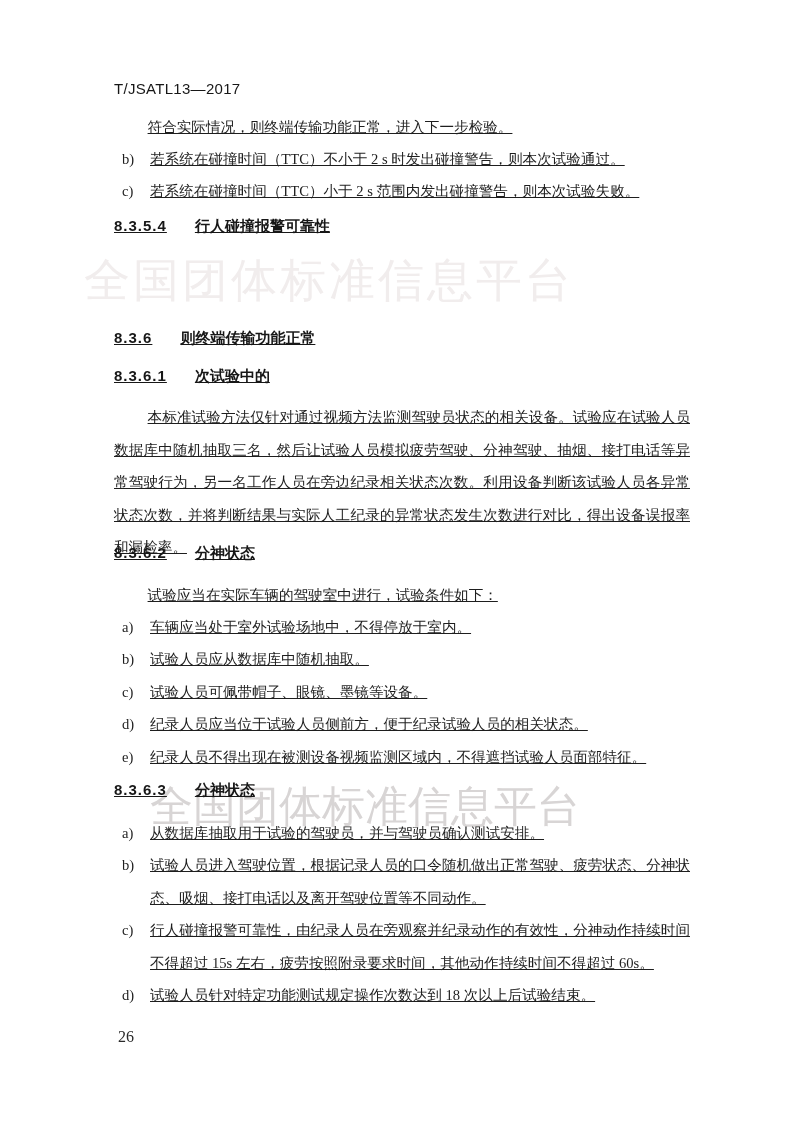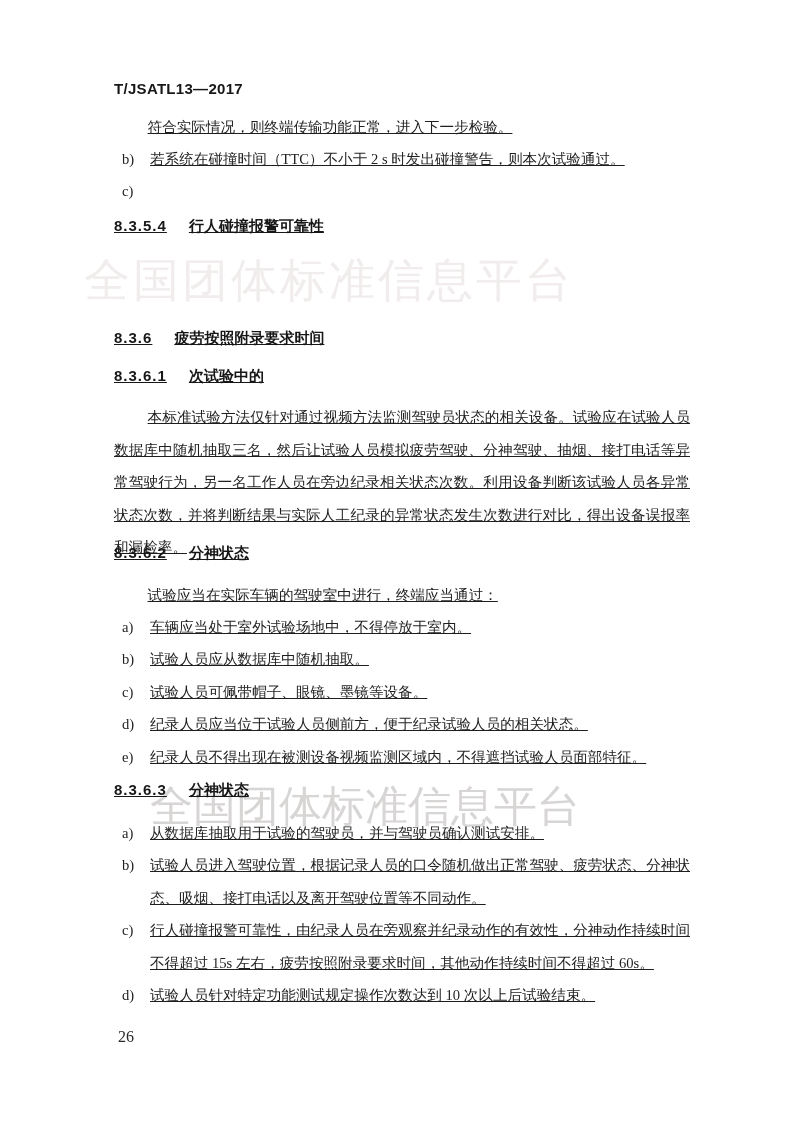--- a/index.html
+++ b/index.html
@@ -34,35 +34,35 @@
     font-size:14.6px;
     line-height:32.5px;
     text-align:justify;
     z-index:1;
     text-decoration:underline;
   }
   .docnum{
     position:absolute;
     left:114px;top:79px;
     font-family:"Liberation Sans","DejaVu Sans",sans-serif;
-    font-weight:bold;
+    font-weight:normal;
     font-size:15px;line-height:20px;
     letter-spacing:0.3px;
     z-index:1;
     color:#171717;
   }
   .para{text-indent:2.3em;}
   .h{
     font-family:"Liberation Sans","DejaVu Sans",sans-serif;
     font-weight:bold;
     font-size:15px;
     text-align:left;
     color:#171717;
   }
-  .h .hnum{margin-right:22px;letter-spacing:1px;}
+  .h .hnum{margin-right:28px;letter-spacing:1px;}
   .li{padding-left:36px;box-sizing:border-box;padding-right:0;}
   .li .marker{
     position:absolute;left:8px;top:0;
     font-family:"Liberation Serif","DejaVu Serif",serif;
   }
   .pagenum{
     position:absolute;
     left:118px;top:1027px;
     font-size:16px;line-height:20px;
     z-index:1;
@@ -80,39 +80,40 @@
   <div class="docnum">T/JSATL13—2017</div>
 
   <div class="blk" style="top:111px;text-indent:2.3em">符合实际情况，则终端传输功能正常，进入下一步检验。</div>
 
   <div class="blk li" style="top:143px">
     <span class="marker">b)</span>
     <span>若系统在碰撞时间（TTC）不小于 2 s 时发出碰撞警告，则本次试验通过。</span>
   </div>
   <div class="blk li" style="top:175px">
     <span class="marker">c)</span>
+    <span>若系统在碰撞时间（TTC）小于 2 s 范围内发出碰撞警告，则本次试验失败。</span>
   </div>
 
   <div class="blk h" style="top:210px">
     <span class="hnum">8.3.5.4</span><span class="htitle">行人碰撞报警可靠性</span>
   </div>
 
   <div class="blk h" style="top:322px">
-    <span class="hnum">8.3.6</span><span class="htitle">疲劳按照附录要求时间</span>
+    <span class="hnum">8.3.6</span><span class="htitle">则终端传输功能正常</span>
   </div>
 
   <div class="blk h" style="top:360px">
     <span class="hnum">8.3.6.1</span><span class="htitle">次试验中的</span>
   </div>
   <div class="blk para" style="top:401px">本标准试验方法仅针对通过视频方法监测驾驶员状态的相关设备。试验应在试验人员数据库中随机抽取三名，然后让试验人员模拟疲劳驾驶、分神驾驶、抽烟、接打电话等异常驾驶行为，另一名工作人员在旁边纪录相关状态次数。利用设备判断该试验人员各异常状态次数，并将判断结果与实际人工纪录的异常状态发生次数进行对比，得出设备误报率和漏检率。</div>
 
   <div class="blk h" style="top:537px">
     <span class="hnum">8.3.6.2</span><span class="htitle">分神状态</span>
   </div>
-  <div class="blk para" style="top:579px">试验应当在实际车辆的驾驶室中进行，终端应当通过：</div>
+  <div class="blk para" style="top:579px">试验应当在实际车辆的驾驶室中进行，试验条件如下：</div>
 
   <div class="blk li" style="top:611px">
     <span class="marker">a)</span>
     <span>车辆应当处于室外试验场地中，不得停放于室内。</span>
   </div>
   <div class="blk li" style="top:643px">
     <span class="marker">b)</span>
     <span>试验人员应从数据库中随机抽取。</span>
   </div>
   <div class="blk li" style="top:676px">
@@ -139,18 +140,18 @@
   <div class="blk li" style="top:849px">
     <span class="marker">b)</span>
     <span>试验人员进入驾驶位置，根据记录人员的口令随机做出正常驾驶、疲劳状态、分神状态、吸烟、接打电话以及离开驾驶位置等不同动作。</span>
   </div>
   <div class="blk li" style="top:914px">
     <span class="marker">c)</span>
     <span>行人碰撞报警可靠性，由纪录人员在旁观察并纪录动作的有效性，分神动作持续时间不得超过 15s 左右，疲劳按照附录要求时间，其他动作持续时间不得超过 60s。</span>
   </div>
   <div class="blk li" style="top:979px">
     <span class="marker">d)</span>
-    <span>试验人员针对特定功能测试规定操作次数达到 10 次以上后试验结束。</span>
+    <span>试验人员针对特定功能测试规定操作次数达到 18 次以上后试验结束。</span>
   </div>
 
   <div class="pagenum">26</div>
 
 </div>
 
 </body></html>

